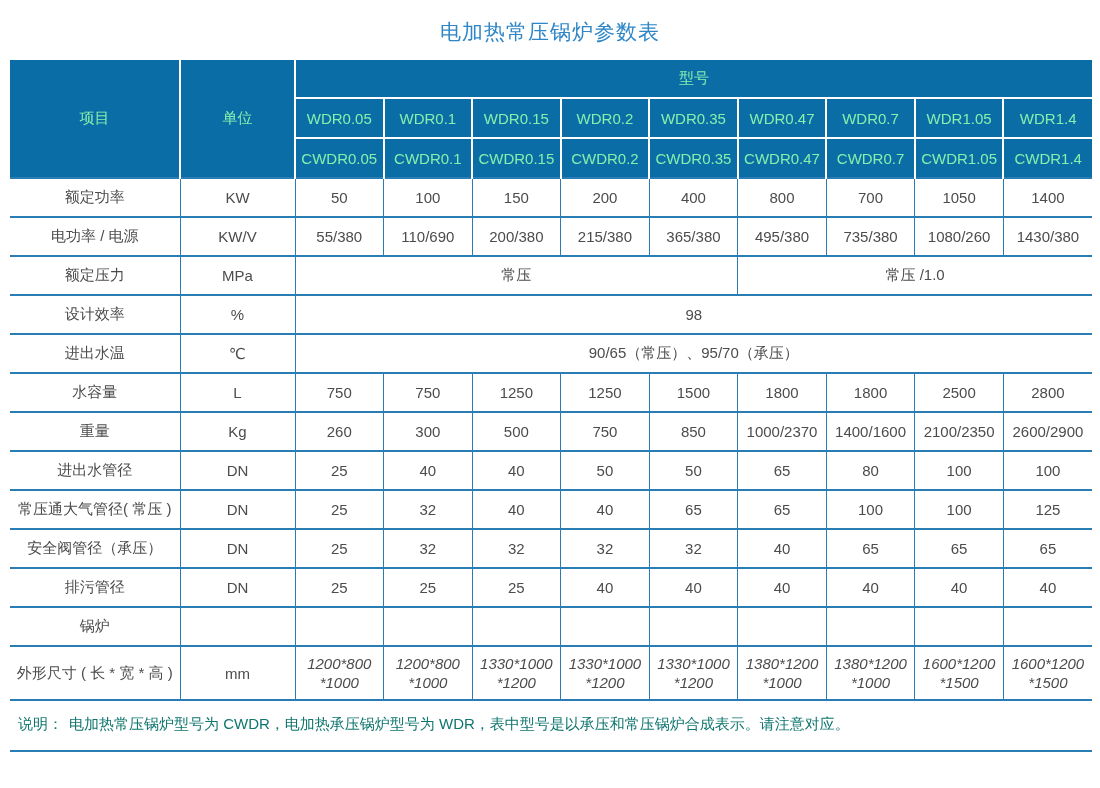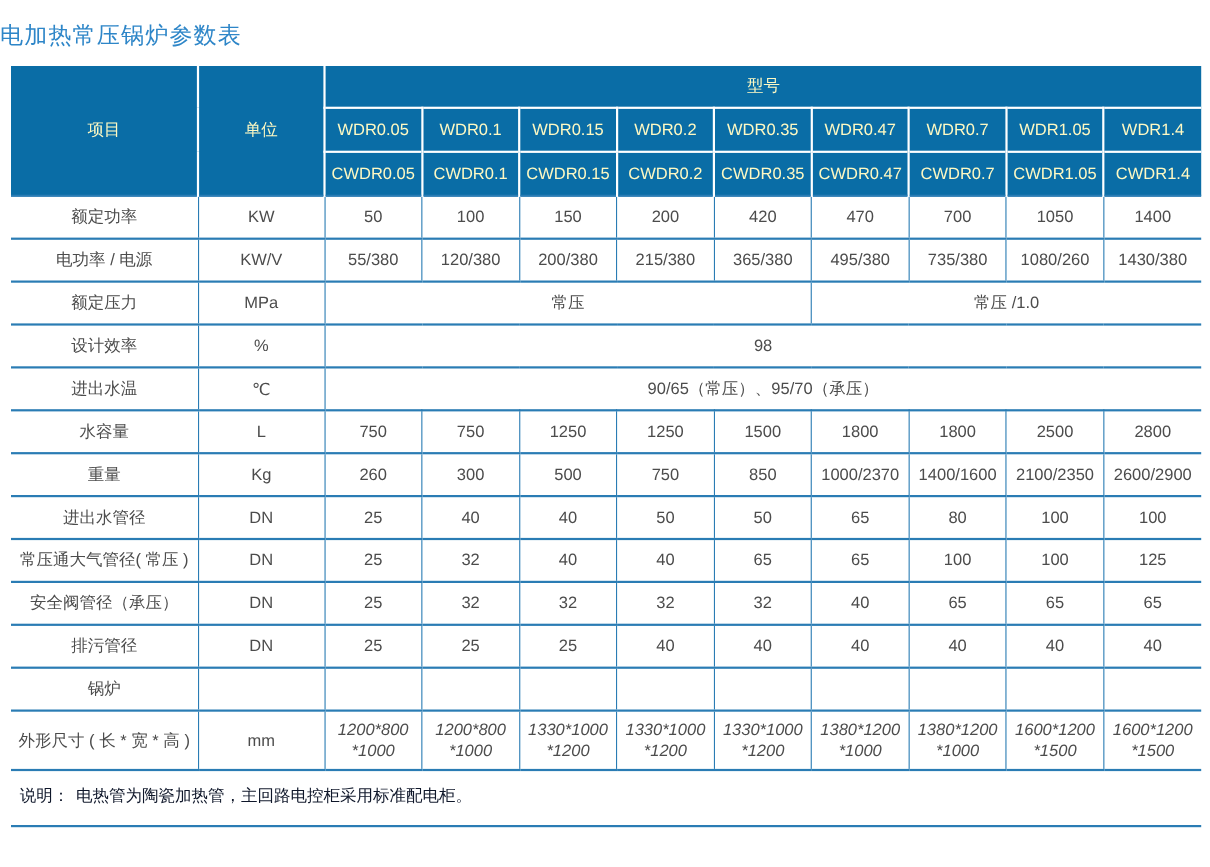--- a/index.html
+++ b/index.html
@@ -4,41 +4,42 @@
 <style>
   * { margin: 0; padding: 0; box-sizing: border-box; }
   html, body {
     width: 1100px;
     background: #ffffff;
     font-family: "Liberation Sans", "DejaVu Sans", sans-serif;
   }
   body { height: 788px; overflow: hidden; }
 
   .title {
+    text-align: center;
     color: #2e86c8;
     font-size: 21px;
     letter-spacing: 1px;
     margin-top: 18px;
     margin-bottom: 14px;
   }
 
   table.spec {
     width: 1082px;
     margin-left: 10px;
     border-collapse: collapse;
     table-layout: fixed;
     font-size: 15px;
     color: #4c4c4c;
   }
   col.c-item { width: 170px; }
   col.c-unit { width: 115px; }
 
   thead th {
     background: #0a6da6;
-    color: #fef9c3;
+    color: #86efac;
     font-weight: 400;
     height: 38px;
     border: 2px solid #ffffff;
     border-bottom: 0;
     text-align: center;
     vertical-align: middle;
   }
   thead tr:first-child th { border-top: 0; }
   thead th:first-child { border-left: 0; }
   thead th:last-child { border-right: 0; }
@@ -57,21 +58,21 @@
   tbody tr.tall td { height: 54px; }
   td.multiline { white-space: pre-line; line-height: 1.3; font-style: italic; }
 
   .note {
     width: 1082px;
     margin-left: 10px;
     display: flex;
     padding: 11px 4px 15px 8px;
     border-bottom: 2px solid #2a7cb4;
     font-size: 15px;
-    color: #0f172a;
+    color: #0f766e;
     line-height: 1.55;
   }
   .note-label { white-space: nowrap; margin-right: 6px; }
 </style>
 </head>
 <body>
 
 <div class="title">电加热常压锅炉参数表</div>
 
 <table class="spec">
@@ -118,31 +119,31 @@
       </tr>
     </thead>
   <tbody>
       <tr>
         <td>额定功率</td>
         <td>KW</td>
         <td>50</td>
         <td>100</td>
         <td>150</td>
         <td>200</td>
-        <td>420</td>
-        <td>470</td>
+        <td>400</td>
+        <td>800</td>
         <td>700</td>
         <td>1050</td>
         <td>1400</td>
       </tr>
       <tr>
         <td>电功率 / 电源</td>
         <td>KW/V</td>
         <td>55/380</td>
-        <td>120/380</td>
+        <td>110/690</td>
         <td>200/380</td>
         <td>215/380</td>
         <td>365/380</td>
         <td>495/380</td>
         <td>735/380</td>
         <td>1080/260</td>
         <td>1430/380</td>
       </tr>
       <tr>
         <td>额定压力</td>
@@ -272,15 +273,15 @@
 *1500</td>
         <td class="multiline">1600*1200
 *1500</td>
       </tr>
     </tbody>
 </table>
 
 <div class="note">
   <span class="note-label">说明：</span>
   <div class="note-lines">
-    <div>电热管为陶瓷加热管，主回路电控柜采用标准配电柜。</div>
+    <div>电加热常压锅炉型号为 CWDR，电加热承压锅炉型号为 WDR，表中型号是以承压和常压锅炉合成表示。请注意对应。</div>
   </div>
 </div>
 
 </body></html>

